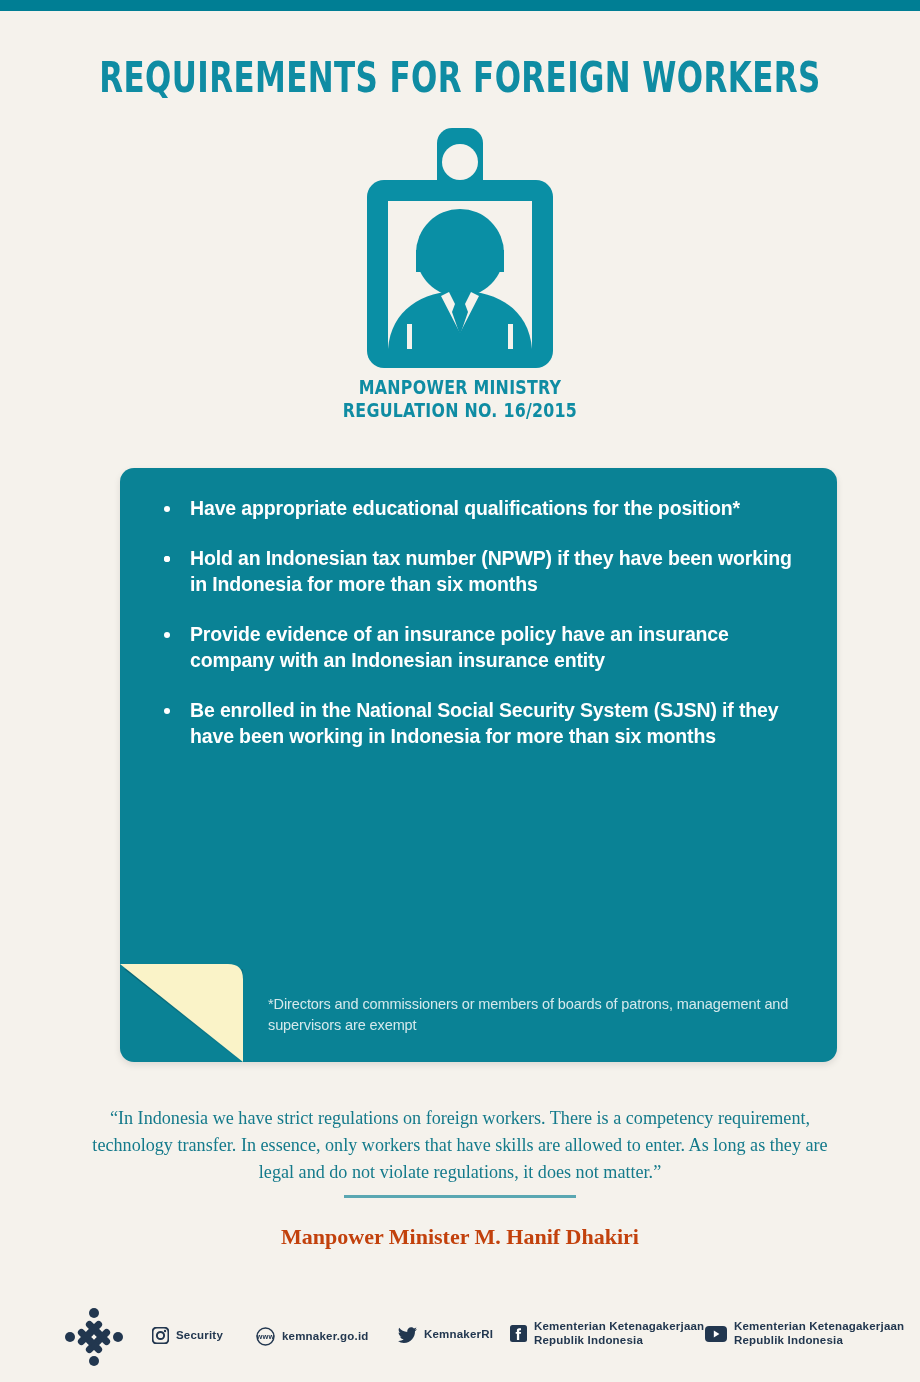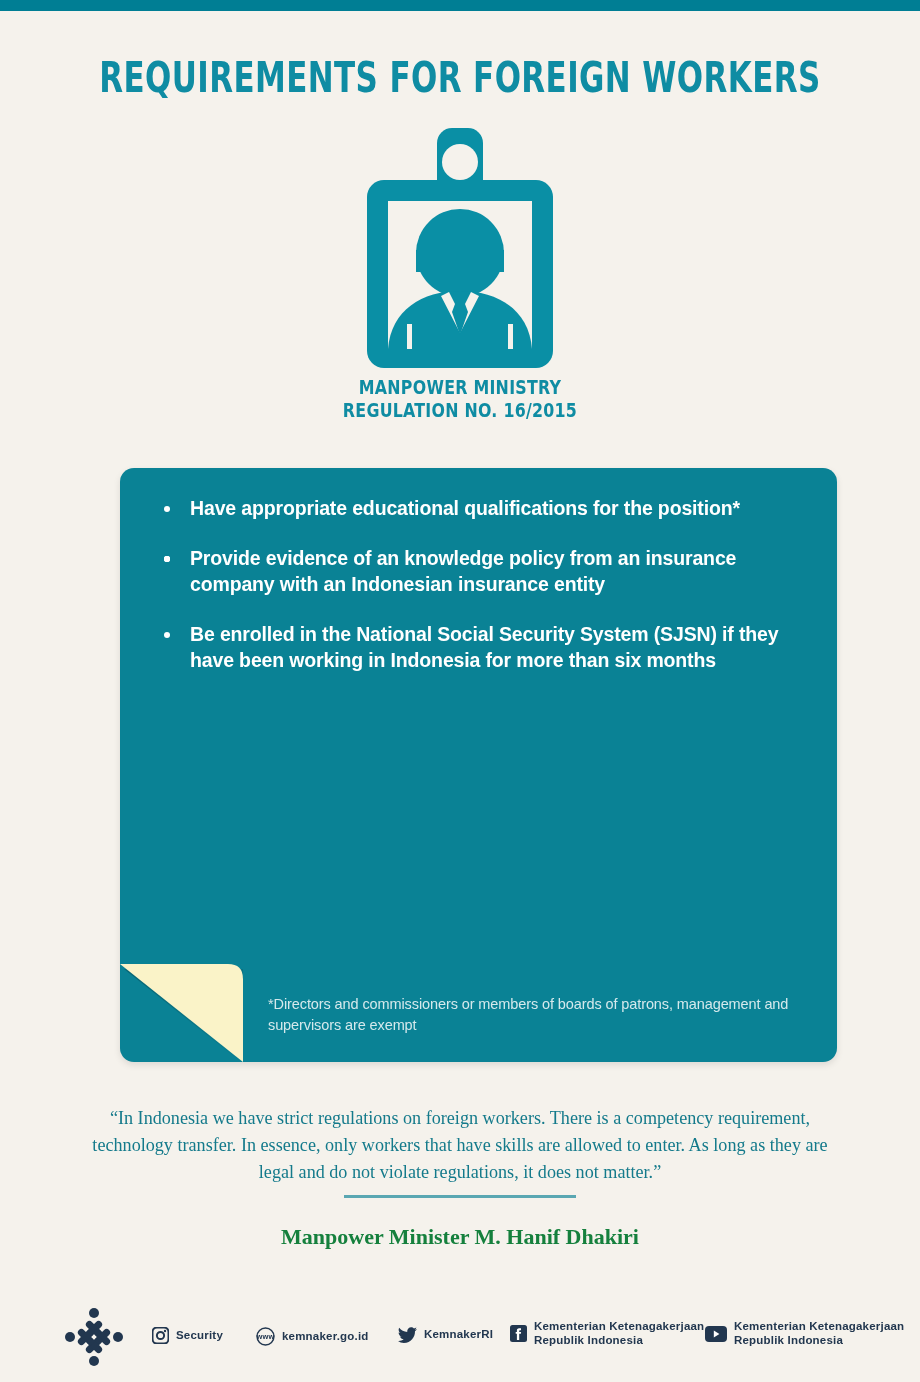--- a/index.html
+++ b/index.html
@@ -156,21 +156,21 @@
     width: 232px;
     height: 3px;
     background: #5aa7b2;
   }
   .attribution {
     position: absolute;
     top: 1224px;
     left: 0;
     width: 920px;
     text-align: center;
-    color: #15803d;
+    color: #c2410c;
     font-family: "Liberation Serif", "DejaVu Serif", serif;
     font-weight: bold;
     font-size: 22px;
   }
 
   
   .footer {
     position: absolute;
     top: 1300px;
     left: 0;
@@ -246,24 +246,25 @@
     <ul class="req-list">
       <li class="req-item">
         <span class="dot"></span>
         <span>Have appropriate educational qualifications for the position*</span>
       </li>
       <li class="req-item">
         <span class="dot"></span>
       </li>
       <li class="req-item">
         <span class="dot"></span>
-      </li>
-      <li class="req-item">
-        <span class="dot"></span>
-        <span>Provide evidence of an knowledge policy from an insurance company with an Indonesian insurance entity</span>
+        <span>Hold an Indonesian tax number (NPWP) if they have been working in Indonesia for more than six months</span>
+      </li>
+      <li class="req-item">
+        <span class="dot"></span>
+        <span>Provide evidence of an insurance policy have an insurance company with an Indonesian insurance entity</span>
       </li>
       <li class="req-item">
         <span class="dot"></span>
         <span>Be enrolled in the National Social Security System (SJSN) if they have been working in Indonesia for more than six months</span>
       </li>
     </ul>
 
     <div class="fold">
       <svg viewBox="0 0 123 98" width="123" height="98" aria-hidden="true">
         <defs>

